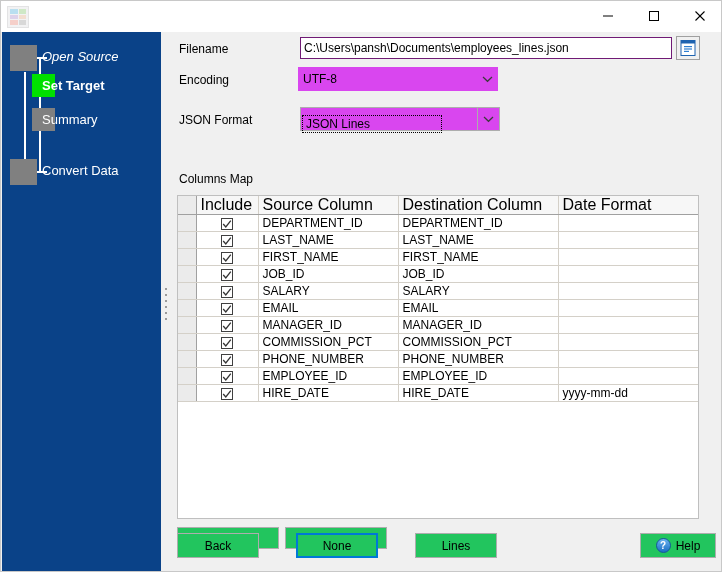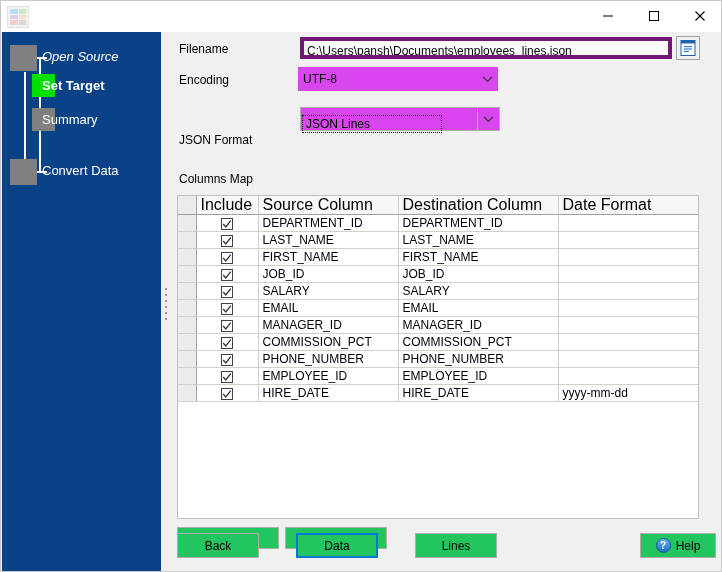--- a/index.html
+++ b/index.html
@@ -125,21 +125,21 @@
     font-size: 12px;
     color: #000;
     white-space: nowrap;
   }
 
   #filename-input {
     position: absolute;
     left: 129px; top: 5px;
     width: 372px; height: 22px;
     background: #ffffff;
-    border: 4px solid #701a75;
+    border: 1px solid #701a75;
     box-sizing: border-box;
     font-family: "Liberation Sans", sans-serif;
     font-size: 12px;
     color: #000;
     padding: 0 3px;
     line-height: 20px;
     white-space: nowrap;
     overflow: hidden;
   }
   #browse-button {
@@ -379,21 +379,21 @@
     <div class="field-label" style="left:8px; top:41px;">Encoding</div>
     <div class="combo" id="encoding-combo">
       <div class="cval">UTF-8</div>
       <div class="carrow">
         <svg width="11" height="8" viewBox="0 0 11 8">
           <polyline points="1,2 5.5,6.3 10,2" fill="none" stroke="#3b3b3b" stroke-width="1.2"></polyline>
         </svg>
       </div>
     </div>
 
-    <div class="field-label" style="left:8px; top:81px;margin-top:20px;">JSON Format</div>
+    <div class="field-label" style="left:8px; top:81px;">JSON Format</div>
     <div class="combo" id="jsonformat-combo">
       <div class="cval">JSON Lines</div>
       <div class="carrow">
         <svg width="11" height="8" viewBox="0 0 11 8">
           <polyline points="1,2 5.5,6.3 10,2" fill="none" stroke="#3b3b3b" stroke-width="1.2"></polyline>
         </svg>
       </div>
     </div>
 
     <div id="columns-map-label">Columns Map</div>
@@ -518,21 +518,21 @@
             </tr>
           </tbody>
       </table>
     </div>
 
     <div class="btn" id="btn-select-all">Select All</div>
     <div class="btn" id="btn-select-none">Select None</div>
 
     <div id="btnbar">
       <div class="btn" id="btn-back2">Back</div>
-      <div class="btn" id="btn-next">Data</div>
+      <div class="btn" id="btn-next">None</div>
       <div class="btn" id="btn-cancel">Lines</div>
       <div class="btn" id="btn-help">
         <span class="helpicon">
           <span class="helpcircle">?</span>
         </span>
         <span>Help</span>
       </div>
     </div>
 
   </div>

